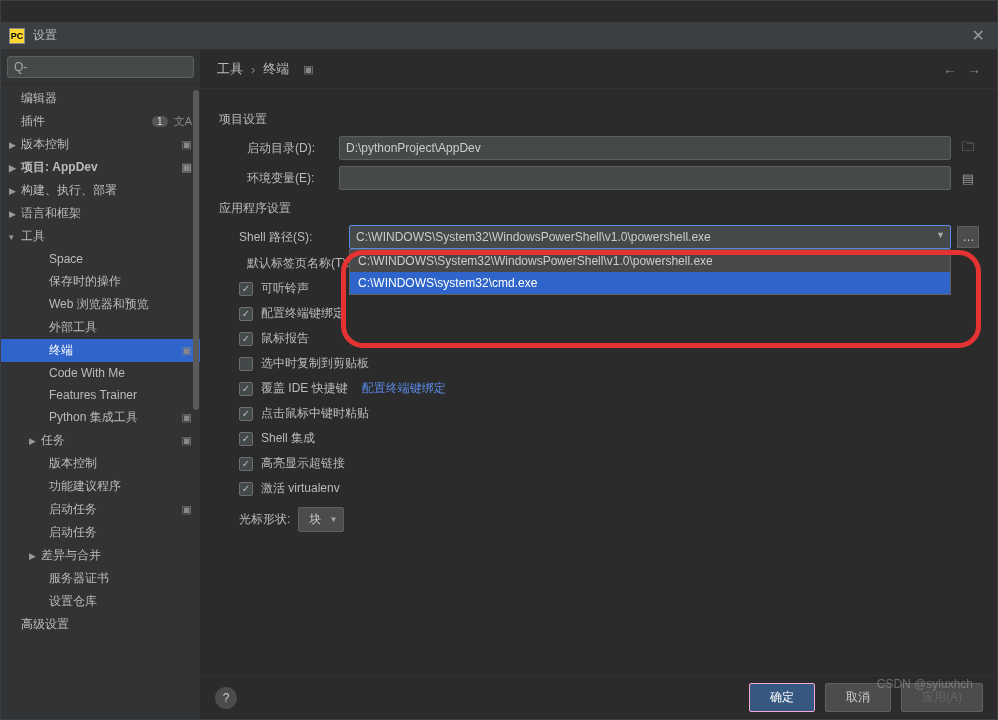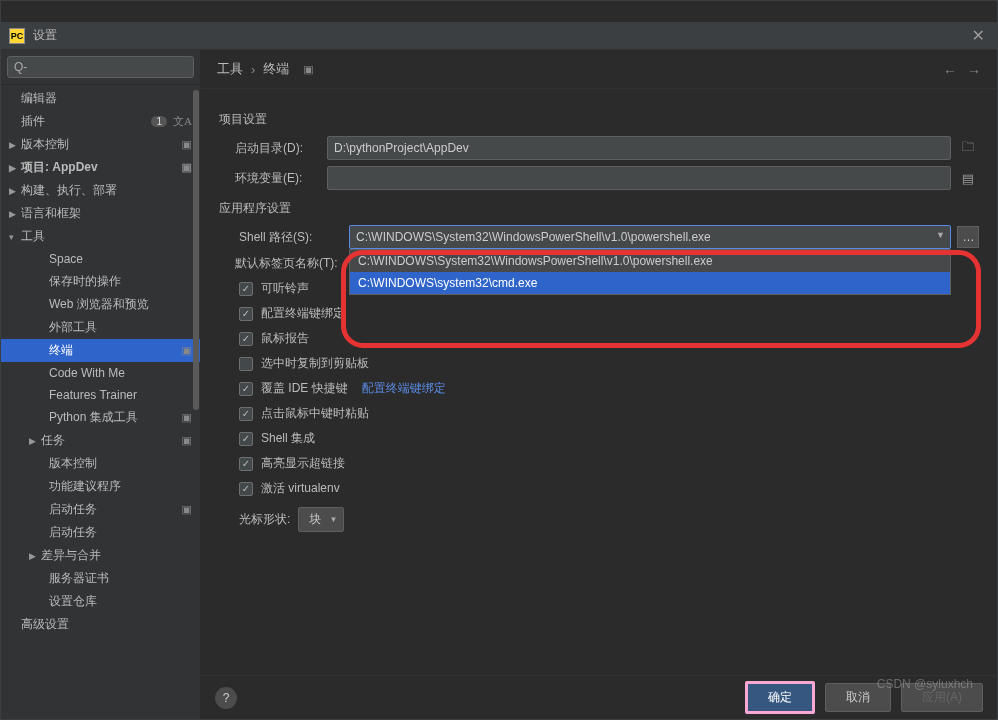--- a/index.html
+++ b/index.html
@@ -17,32 +17,32 @@
     .tree { flex: 1; overflow-y: auto; padding-top: 2px; }
     .tree-item { display: flex; align-items: center; padding: 3px 8px; cursor: pointer; color: #bbbbbb; min-height: 22px; }
     .tree-item.indent-1 { padding-left: 28px; }
     .tree-item.indent-2 { padding-left: 48px; }
     .tree-item.selected { background: #2f65ca; color: #fff; }
     .tree-item.bold { font-weight: bold; }
     .chevron { width: 10px; display: inline-block; color: #999; font-size: 9px; margin-right: 2px; }
     .tree-label { flex: 1; }
     .gear-icon { color: #888; font-size: 11px; margin-left: 4px; }
     .badge { background: #555; color: #ddd; border-radius: 7px; padding: 0 5px; font-size: 10px; margin-right: 6px; }
-    .translate-icon { color: #888; font-size: 11px; font-family: Liberation Serif, serif; }
+    .translate-icon { color: #888; font-size: 11px; }
     .scrollbar-track { position: absolute; right: 0; top: 36px; bottom: 0; width: 8px; }
     .scrollbar-thumb { position: absolute; top: 4px; width: 6px; height: 320px; background: #5a5a5a; border-radius: 3px; right: 1px; }
     .content { flex: 1; display: flex; flex-direction: column; background: #2b2b2b; position: relative; }
     .breadcrumb-row { display: flex; align-items: center; padding: 10px 16px; border-bottom: 1px solid #323232; }
     .breadcrumb { color: #bbb; font-size: 13px; display: flex; align-items: center; gap: 8px; }
     .breadcrumb .arrow { color: #888; }
     .bc-gear { color: #888; font-size: 11px; margin-left: 6px; }
     .breadcrumb-nav { margin-left: auto; display: flex; gap: 10px; color: #888; font-size: 14px; }
     .form-area { flex: 1; padding: 12px 18px; overflow: auto; }
     .section-title { color: #bbb; font-size: 12px; margin: 10px 0 8px 0; }
-    .field-row { display: flex; align-items: center; margin: 6px 0 6px 16px; }
+    .field-row { display: flex; align-items: center; margin: 6px 0 6px 28px; }
     .field-label { width: 92px; color: #bbb; font-size: 12px; }
     .text-input { flex: 1; background: #45494a; border: 1px solid #5e6060; padding: 4px 6px; color: #ccc; font-size: 12px; border-radius: 2px; }
     .icon-btn { width: 22px; height: 22px; margin-left: 6px; color: #999; display: flex; align-items: center; justify-content: center; cursor: pointer; font-size: 13px; }
     .combo-row { display: flex; align-items: center; margin: 6px 0 6px 20px; position: relative; }
     .combo-wrap { flex: 1; position: relative; }
     .combo-input { width: 100%; background: #45494a; border: 1px solid #5a8ae6; padding: 4px 22px 4px 6px; color: #ccc; font-size: 12px; border-radius: 2px; }
     .combo-caret { position: absolute; right: 6px; top: 5px; color: #aaa; font-size: 9px; pointer-events: none; }
     .dropdown { position: absolute; top: 24px; left: 0; right: 0; background: #46484a; border: 1px solid #5e6060; z-index: 15; }
     .dropdown-item { padding: 4px 8px; color: #ccc; font-size: 12px; cursor: pointer; }
     .dropdown-item.hover { background: #2f65ca; color: #fff; }
@@ -53,21 +53,21 @@
     .link { color: #5a8ae6; margin-left: 14px; font-size: 12px; cursor: pointer; }
     .cursor-row { display: flex; align-items: center; margin: 10px 0 0 20px; }
     .cursor-label { color: #bbb; font-size: 12px; margin-right: 8px; }
     .select-box { background: #4c4c4c; border: 1px solid #5e6060; padding: 3px 22px 3px 10px; color: #ccc; font-size: 12px; position: relative; border-radius: 2px; cursor: pointer; }
     .select-caret { position: absolute; right: 6px; top: 7px; font-size: 8px; color: #aaa; }
     .highlight-ring { position: absolute; border: 5px solid #e53333; border-radius: 22px; pointer-events: none; z-index: 20; }
     .bottombar { height: 44px; display: flex; align-items: center; justify-content: flex-start; padding: 0 14px; border-top: 1px solid #323232; background: #2b2b2b; }
     .help-btn { width: 22px; height: 22px; border-radius: 11px; background: #4c4c4c; color: #ccc; display: flex; align-items: center; justify-content: center; font-size: 12px; cursor: pointer; }
     .bottom-spacer { flex: 1; }
     .btn { padding: 5px 20px; margin-left: 10px; border: 1px solid #5e6060; background: #4c4c4c; color: #ccc; font-size: 12px; cursor: pointer; border-radius: 2px; }
-    .btn.primary { background: #365880; border: 3px solid #f9a8d4; color: #fff; }
+    .btn.primary { background: #365880; border: 1px solid #f9a8d4; color: #fff; }
     .btn.disabled { color: #666; cursor: default; }
     .watermark { position: absolute; right: 24px; bottom: 28px; color: #9e9e9e; font-size: 12px; opacity: .55; pointer-events: none; }
   </style>
 </head>
 <body>
 
 <div class="window">
   <div class="titlebar">
     <div class="logo">PC</div>
     <span class="title-text">设置</span>

